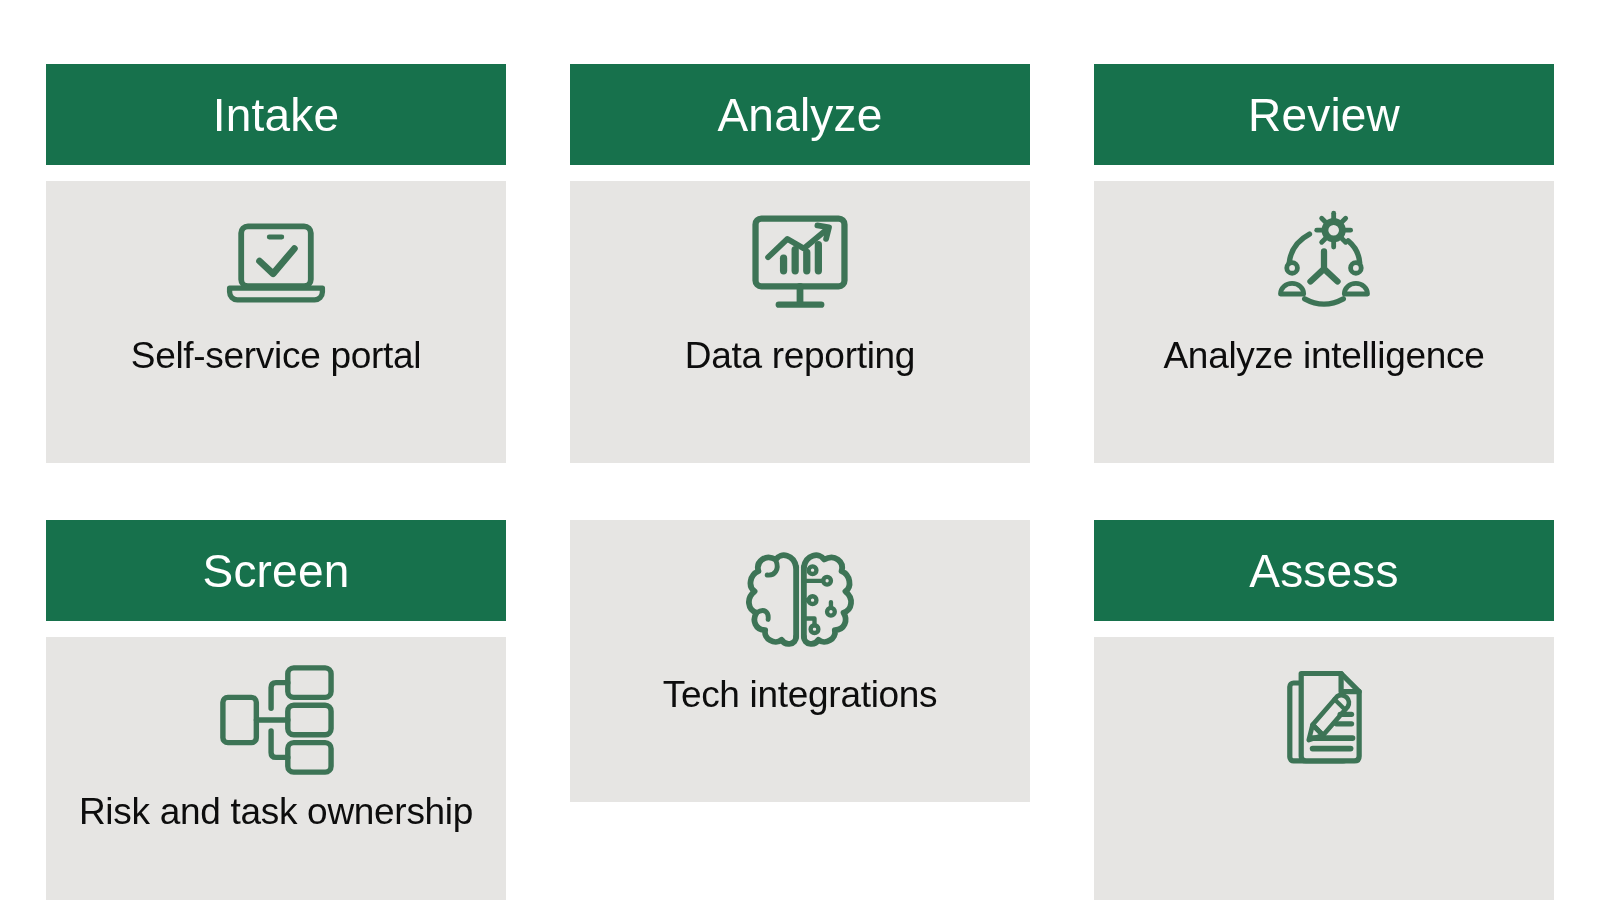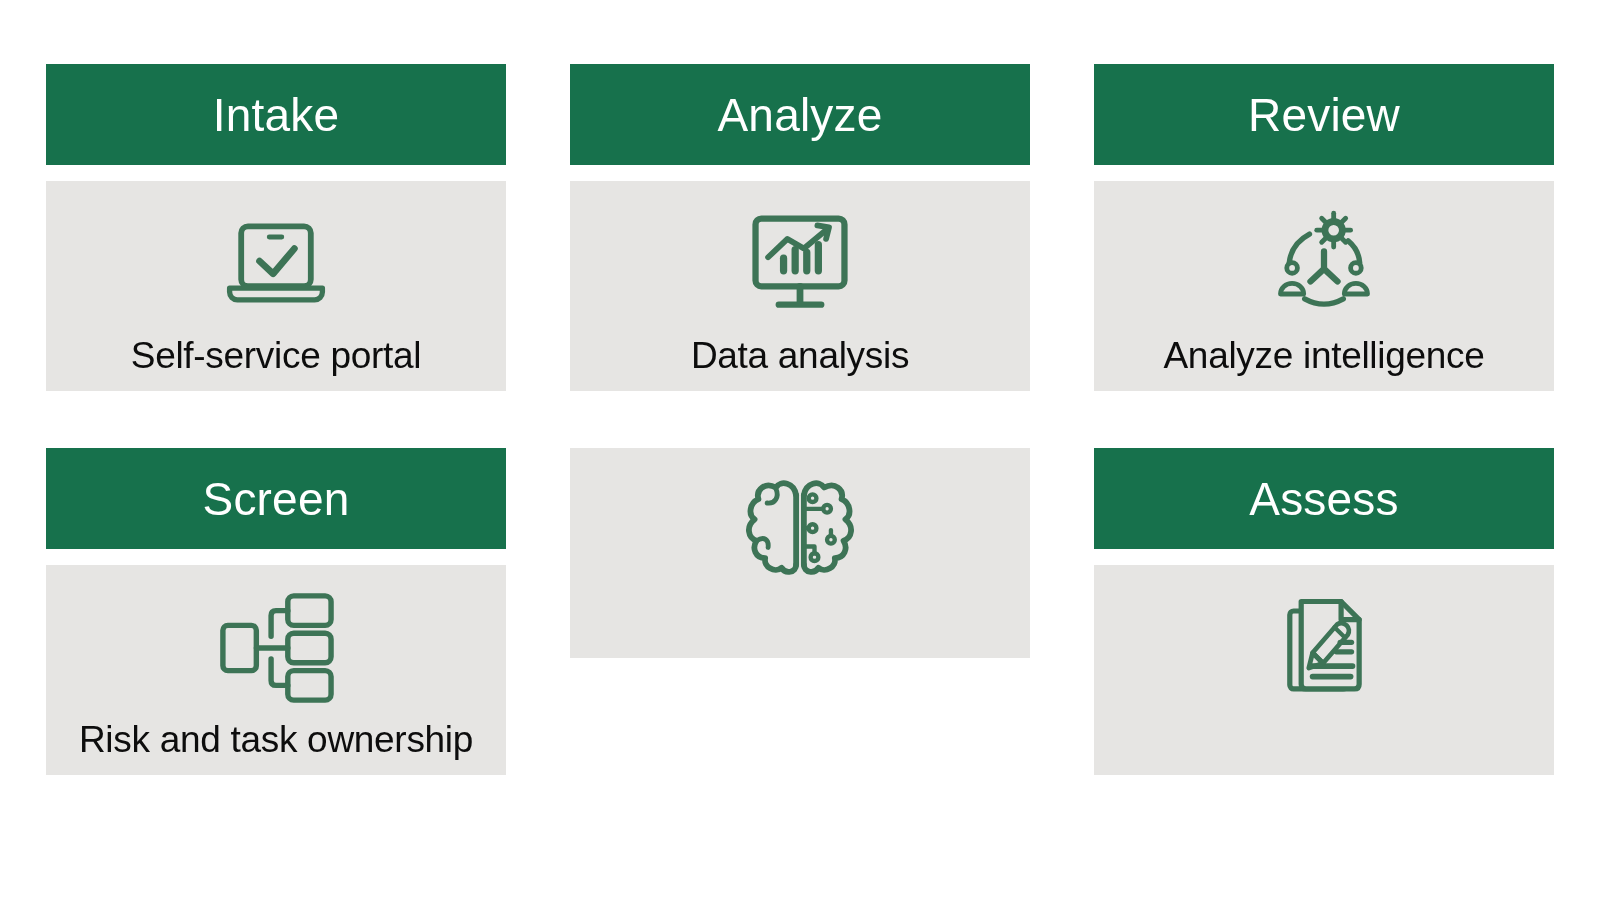--- a/index.html
+++ b/index.html
@@ -36,21 +36,21 @@
     justify-content: center;
     margin-bottom: 16px;
   }
   .card-title {
     color: #FFFFFF;
     font-size: 46px;
     font-weight: 500;
     letter-spacing: 0.2px;
   }
   .card-body {
-    height: 210px;
+    height: 282px;
     background: #E6E5E3;
     display: flex;
     flex-direction: column;
     align-items: center;
   }
   .icon-wrap {
     height: 126px;
     margin-top: 21px;
     display: flex;
     align-items: center;
@@ -106,21 +106,21 @@
             <line x1="60" y1="82" x2="60" y2="99" stroke-width="7"></line>
             <line x1="38" y1="101" x2="82" y2="101" stroke-width="6.5"></line>
             <path d="M27 52 L47 33 L64 43 L88 23" stroke-width="6"></path>
             <path d="M78 19 L90 21 L87 33" stroke-width="6"></path>
             <line x1="43" y1="53" x2="43" y2="66" stroke-width="7.5"></line>
             <line x1="55" y1="44" x2="55" y2="66" stroke-width="7.5"></line>
             <line x1="67" y1="47" x2="67" y2="66" stroke-width="7.5"></line>
             <line x1="79" y1="39" x2="79" y2="66" stroke-width="7.5"></line>
           </svg>
         </div>
-        <span class="card-label">Data analysis</span>
+        <span class="card-label">Data reporting</span>
       </div>
     </div>
 
     <div class="card">
       <div class="card-header">
         <span class="card-title">Review</span>
       </div>
       <div class="card-body">
         <div class="icon-wrap">
           <svg class="icon" width="116" height="116" viewBox="0 0 120 120">
@@ -189,20 +189,21 @@
             <circle cx="88" cy="36" r="4" stroke-width="4.5"></circle>
             <circle cx="73" cy="56" r="4" stroke-width="4.5"></circle>
             <circle cx="92" cy="68" r="4" stroke-width="4.5"></circle>
             <circle cx="75" cy="86" r="4" stroke-width="4.5"></circle>
             <path d="M64 36 H84" stroke-width="4.5"></path>
             <path d="M64 56 H69" stroke-width="4.5"></path>
             <path d="M92 64 V58" stroke-width="4.5"></path>
             <path d="M75 82 V75 H64" stroke-width="4.5"></path>
           </svg>
         </div>
+        <span class="card-label">Tech integrations</span>
       </div>
     </div>
 
     <div class="card">
       <div class="card-header">
         <span class="card-title">Assess</span>
       </div>
       <div class="card-body">
         <div class="icon-wrap">
           <svg class="icon" width="114" height="114" viewBox="0 0 120 120">

